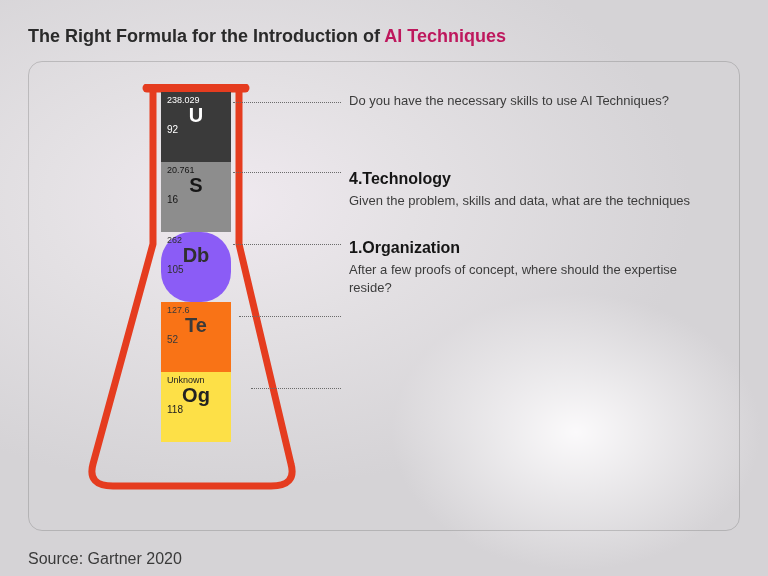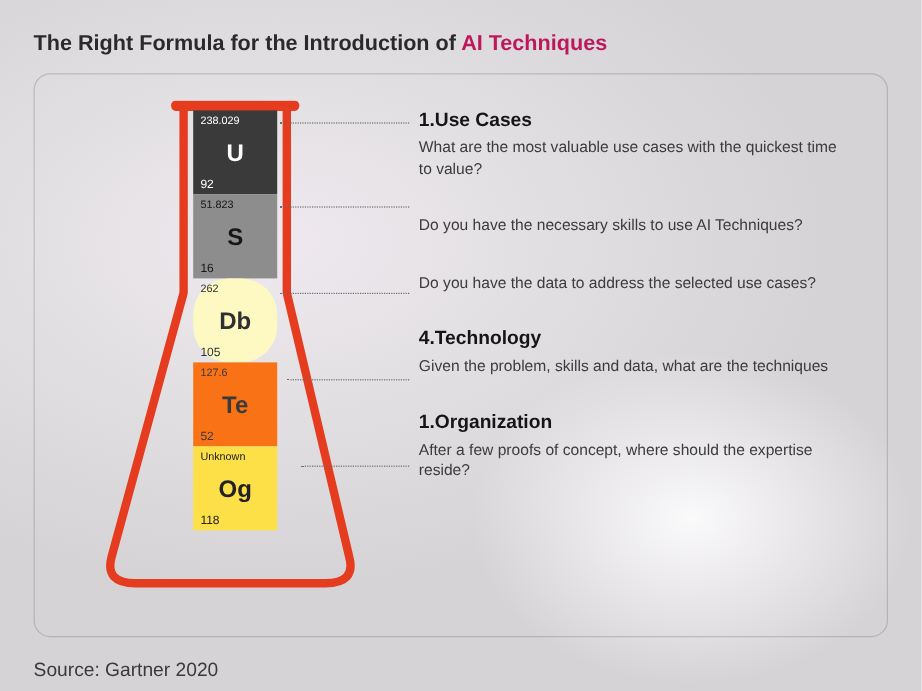--- a/index.html
+++ b/index.html
@@ -43,30 +43,29 @@
     top: 8px;
     display: flex;
     flex-direction: column;
   }
   .el {
     width: 70px;
     height: 70px;
     padding: 4px 6px 2px 6px;
     display: flex;
     flex-direction: column;
-    justify-content: space-between;
     font-size: 10px;
     color: #fff;
   }
   .el .mass   { font-size: 9px; line-height: 1; }
   .el .symbol { font-size: 20px; font-weight: 700; text-align: center; line-height: 1; }
   .el .atomic { font-size: 10px; line-height: 1; }
   .el-1 { background:#3a3a3a; color:#fff; }
   .el-2 { background:#8d8d8d; color:#161616; }
-  .el-3 { background:#fef9c3; color:#303030;border-radius:30px; }
+  .el-3 { background:#8b5cf6; color:#303030;border-radius:30px; }
   .el-4 { background:#f97316; color:#3a3a3a; }
   .el-5 { background:#fde047; color:#222;     }
   
   .leader {
     position: absolute;
     border-top: 1px dotted #6b6b6b;
     height: 0;
   }
   
   .items {
@@ -120,21 +119,21 @@
       <line x1="66" y1="4" x2="164" y2="4" stroke="#e53c1f" stroke-width="9" stroke-linecap="round"></line>
     </svg>
 
     <div class="elements">
       <div class="el el-1">
         <span class="mass">238.029</span>
         <span class="symbol">U</span>
         <span class="atomic">92</span>
       </div>
       <div class="el el-2">
-        <span class="mass">51.823</span>
+        <span class="mass">20.761</span>
         <span class="symbol">S</span>
         <span class="atomic">16</span>
       </div>
       <div class="el el-3">
         <span class="mass">262</span>
         <span class="symbol">Db</span>
         <span class="atomic">105</span>
       </div>
       <div class="el el-4">
         <span class="mass">127.6</span>
@@ -150,28 +149,23 @@
   </div>
 
   <div class="leader" style="left:204px; top:40px;  width:108px;"></div>
   <div class="leader" style="left:204px; top:110px; width:108px;"></div>
   <div class="leader" style="left:204px; top:182px; width:108px;"></div>
   <div class="leader" style="left:210px; top:254px; width:102px;"></div>
   <div class="leader" style="left:222px; top:326px; width:90px;"></div>
 
   <div class="items">
     <div class="item">
-      <h3>1.Use Cases</h3>
-      <p>What are the most valuable use cases with the quickest time to value?</p>
-    </div>
-    <div class="item">
       <p>Do you have the necessary skills to use AI Techniques?</p>
     </div>
     <div class="item">
-      <p>Do you have the data to address the selected use cases?</p>
     </div>
     <div class="item">
       <h3>4.Technology</h3>
       <p>Given the problem, skills and data, what are the techniques</p>
     </div>
     <div class="item">
       <h3>1.Organization</h3>
       <p>After a few proofs of concept, where should the expertise reside?</p>
     </div>
   </div>

